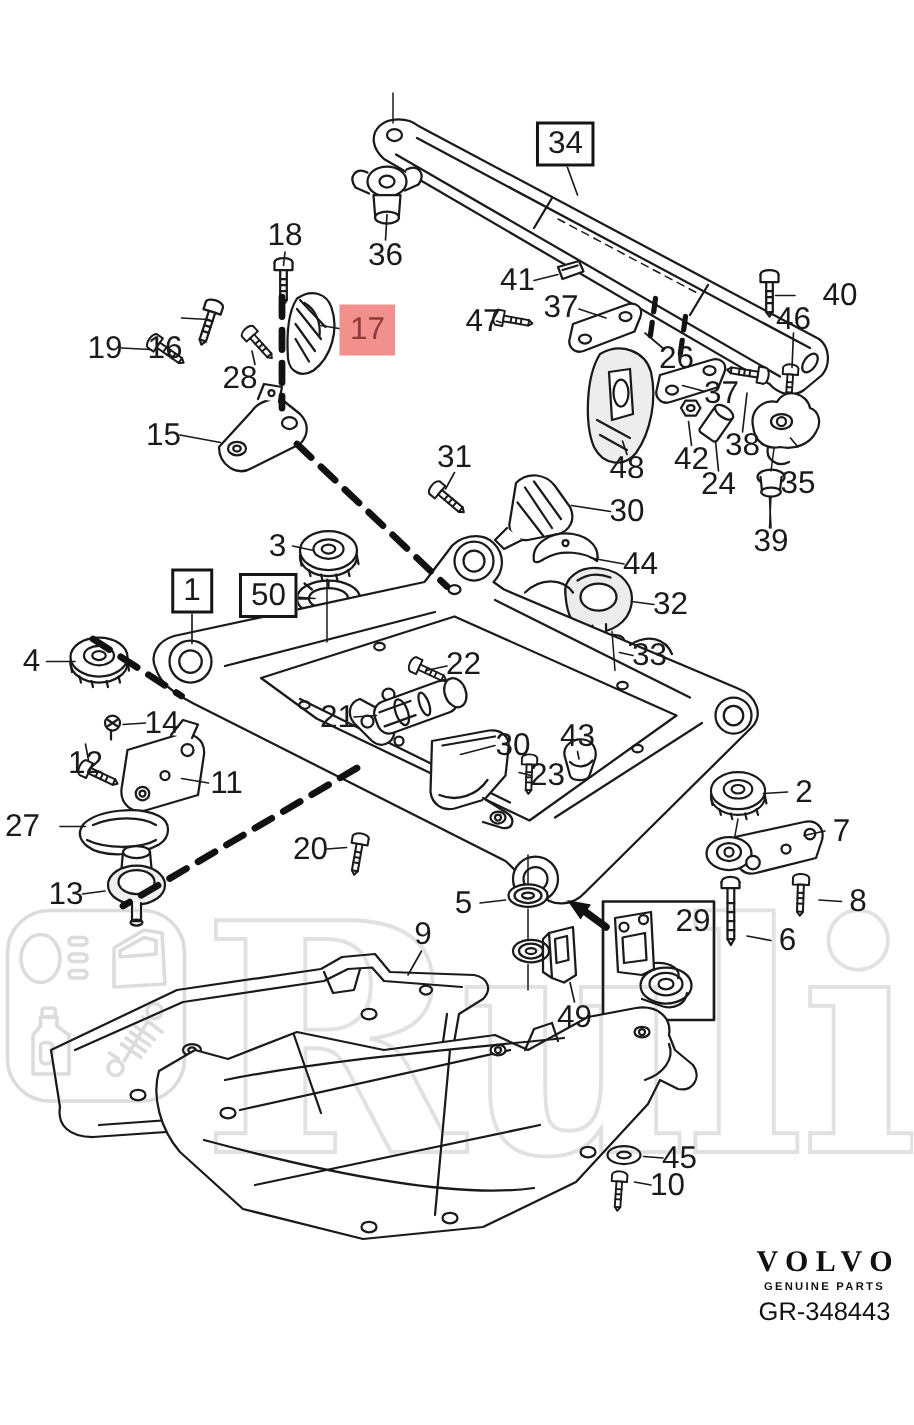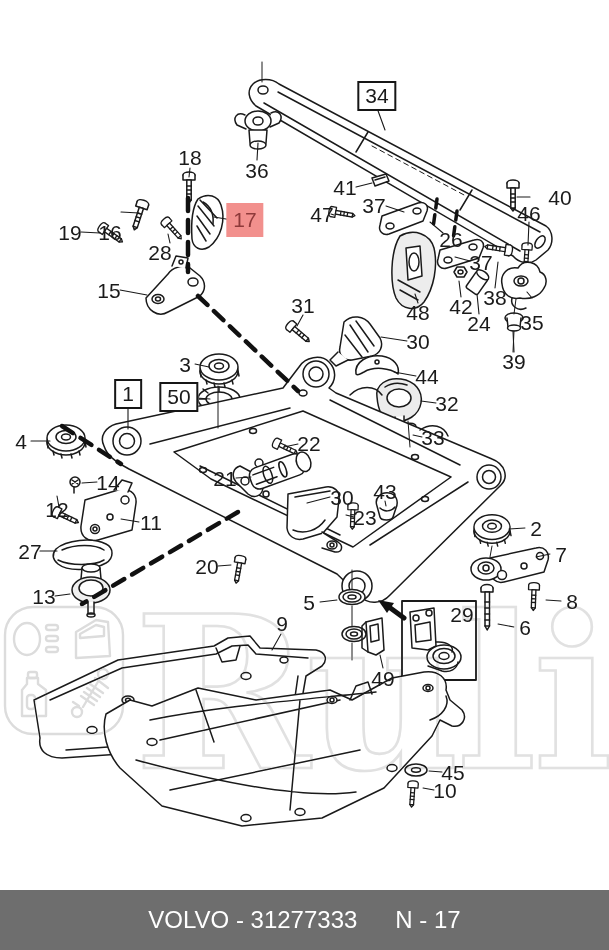--- a/index.html
+++ b/index.html
@@ -359,33 +359,34 @@
       <span class="part-label" style="left: 21px; top: 441px;">4</span>
       <span class="part-label" style="left: 309px; top: 443px;">22</span>
       <span class="part-label" style="left: 225px; top: 478px;">21</span>
       <span class="part-label" style="left: 108px; top: 482px;">14</span>
       <span class="part-label" style="left: 57px; top: 509px;">12</span>
       <span class="part-label" style="left: 385px; top: 491px;">43</span>
       <span class="part-label" style="left: 342px; top: 497px;">30</span>
       <span class="part-label" style="left: 365px; top: 517px;">23</span>
       <span class="part-label" style="left: 151px; top: 522px;">11</span>
       <span class="part-label" style="left: 536px; top: 528px;">2</span>
-      <span class="part-label" style="left: 30px; top: 551px;">27</span>
+      <span class="part-label" style="left: 15px; top: 551px;">27</span>
       <span class="part-label" style="left: 561px; top: 554px;">7</span>
       <span class="part-label" style="left: 207px; top: 566px;">20</span>
       <span class="part-label" style="left: 44px; top: 596px;">13</span>
       <span class="part-label" style="left: 572px; top: 601px;">8</span>
       <span class="part-label" style="left: 309px; top: 602px;">5</span>
       <span class="part-label" style="left: 462px; top: 614px;">29</span>
       <span class="part-label" style="left: 282px; top: 623px;">9</span>
       <span class="part-label" style="left: 525px; top: 627px;">6</span>
       <span class="part-label" style="left: 383px; top: 678px;">49</span>
       <span class="part-label" style="left: 453px; top: 772px;">45</span>
       <span class="part-label" style="left: 445px; top: 790px;">10</span>
     </div>
 
-
-  <div id="footer">
-    <span>VOLVO - 31277333</span>
-    <span>N - 17</span>
+  <div id="branding">
+    <div id="brand-logo">VOLVO</div>
+    <div id="brand-tagline">GENUINE PARTS</div>
+    <div id="brand-code">GR-348443</div>
   </div>
 
+
 </div>
 
 </body></html>

